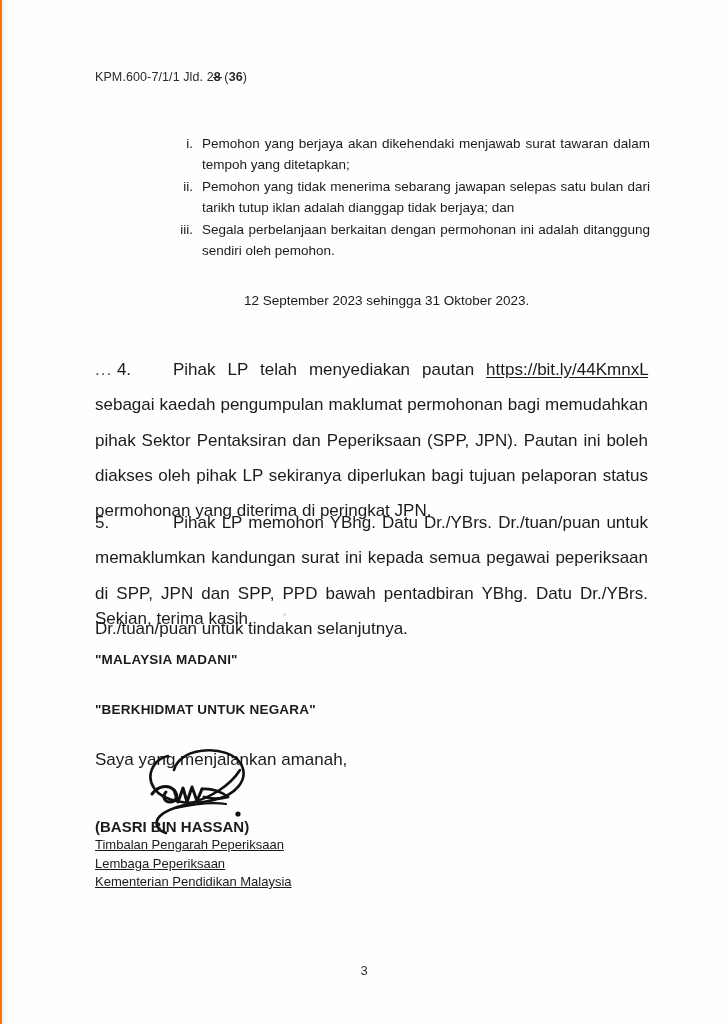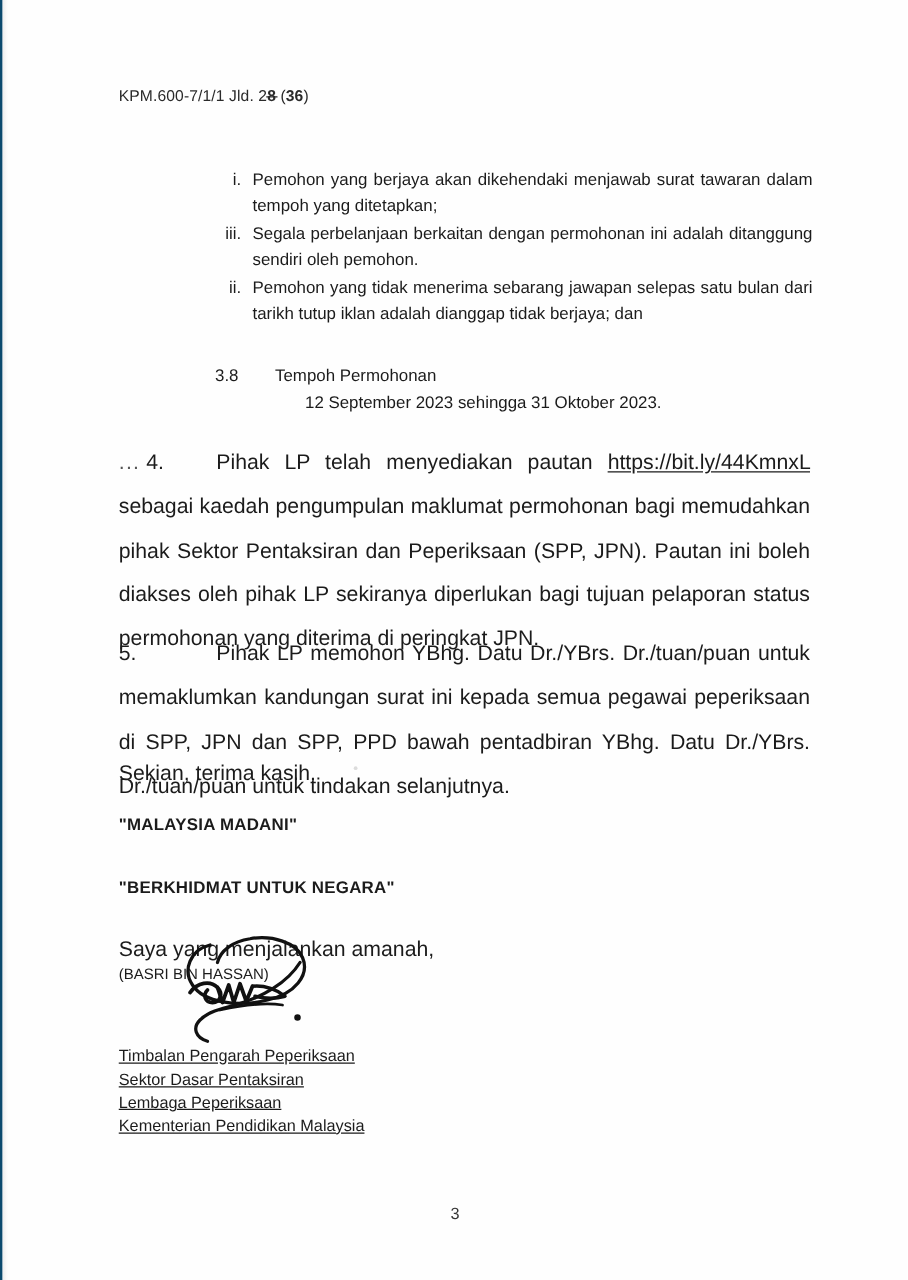--- a/index.html
+++ b/index.html
@@ -11,21 +11,21 @@
   body {
     font-family: "Liberation Sans", sans-serif;
   }
   .page {
     position: relative;
     width: 726px;
     height: 1024px;
     background: #fefefe;
     overflow: hidden;
     box-sizing: border-box;
-    border-left: 2px solid #0c4a6e;
+    border-left: 2px solid #f97316;
     color: #1b1b1b;
   }
   
   .scan-edge {
     position: absolute;
     left: 0;
     top: 0;
     width: 5px;
     height: 1024px;
     background: linear-gradient(to right, #ededed 0%, #fafafa 60%, #ffffff 100%);
@@ -157,23 +157,23 @@
     top: 742px;
     width: 230px;
     height: 95px;
     pointer-events: none;
   }
   .sig-wrap svg { display: block; }
 
   .sig-name {
     position: absolute;
     left: 93px;
-    top: 772px;
-    font-size: 12px;
-    font-weight: 400;
+    top: 818px;
+    font-size: 15px;
+    font-weight: 700;
     white-space: nowrap;
   }
   .sig-block {
     position: absolute;
     left: 93px;
     top: 836px;
     font-size: 13px;
     line-height: 1.43;
     text-decoration: underline;
   }
@@ -200,35 +200,31 @@
     <span>KPM.600-7/1/1 Jld. 2</span><span class="strike">8</span><span> (</span><b>36</b><span>)</span>
   </div>
 
   <div class="subsection" style="top: 130px;">
     <ul class="roman-list">
       <li>
         <span class="roman-mark">i.</span>
         <span class="roman-text">Pemohon yang berjaya akan dikehendaki menjawab surat tawaran dalam tempoh yang ditetapkan;</span>
       </li>
       <li>
+        <span class="roman-mark">ii.</span>
+        <span class="roman-text">Pemohon yang tidak menerima sebarang jawapan selepas satu bulan dari tarikh tutup iklan adalah dianggap tidak berjaya; dan</span>
+      </li>
+      <li>
         <span class="roman-mark">iii.</span>
         <span class="roman-text">Segala perbelanjaan berkaitan dengan permohonan ini adalah ditanggung sendiri oleh pemohon.</span>
       </li>
-      <li>
-        <span class="roman-mark">ii.</span>
-        <span class="roman-text">Pemohon yang tidak menerima sebarang jawapan selepas satu bulan dari tarikh tutup iklan adalah dianggap tidak berjaya; dan</span>
-      </li>
     </ul>
   </div>
 
   <div class="subsection" style="top: 291px;">
-    <div class="sub-head">
-      <span class="sub-num">3.8</span>
-      <span class="sub-title">Tempoh Permohonan</span>
-    </div>
     <div class="sub-body">12 September 2023 sehingga 31 Oktober 2023.</div>
   </div>
 
   <div class="para" style="top: 352px;">
     <span class="lead-num"><span class="ellipsis-mark">...</span>
       <span>4.</span></span><span>Pihak LP telah  menyediakan pautan </span><a class="link" href="#">https://bit.ly/44KmnxL</a><span> sebagai kaedah pengumpulan maklumat permohonan bagi memudahkan pihak Sektor Pentaksiran dan Peperiksaan (SPP, JPN). Pautan ini boleh diakses oleh pihak LP sekiranya diperlukan bagi tujuan pelaporan status permohonan yang diterima di peringkat JPN.</span>
   </div>
 
   <div class="para" style="top: 505px;">
     <span class="lead-num">5.</span><span>Pihak LP memohon YBhg. Datu Dr./YBrs. Dr./tuan/puan untuk memaklumkan kandungan surat ini kepada semua pegawai peperiksaan di SPP, JPN dan SPP, PPD bawah pentadbiran YBhg. Datu Dr./YBrs. Dr./tuan/puan untuk tindakan selanjutnya.</span>
@@ -252,20 +248,19 @@
         <path d="M112 47 C 122 46, 132 50, 138 55 C 131 57, 122 57, 114 55" stroke-width="2.8"></path>
         <path d="M86 66 C 104 62, 122 60, 136 62" stroke-width="2.2"></path>
         <circle cx="148" cy="72" r="2.6" fill="#111111" stroke="none"></circle>
       </g>
     </svg>
   </div>
 
   <div class="sig-name">(BASRI BIN HASSAN)</div>
   <div class="sig-block">
     <div>Timbalan Pengarah Peperiksaan</div>
-    <div>Sektor Dasar Pentaksiran</div>
     <div>Lembaga Peperiksaan</div>
     <div>Kementerian Pendidikan Malaysia</div>
   </div>
 
   <div class="page-num">3</div>
 
 </div>
 
 </body></html>

